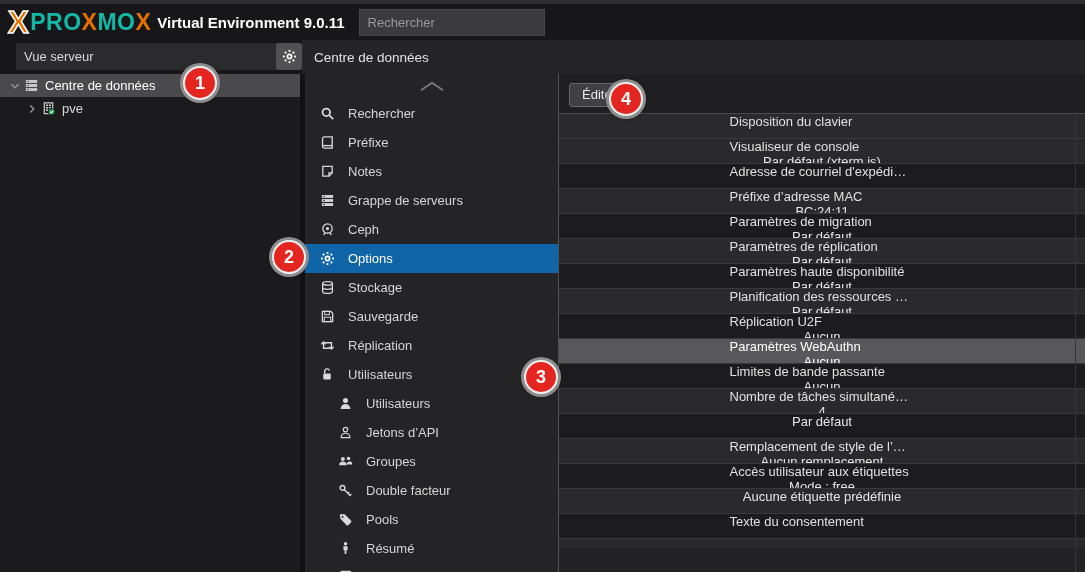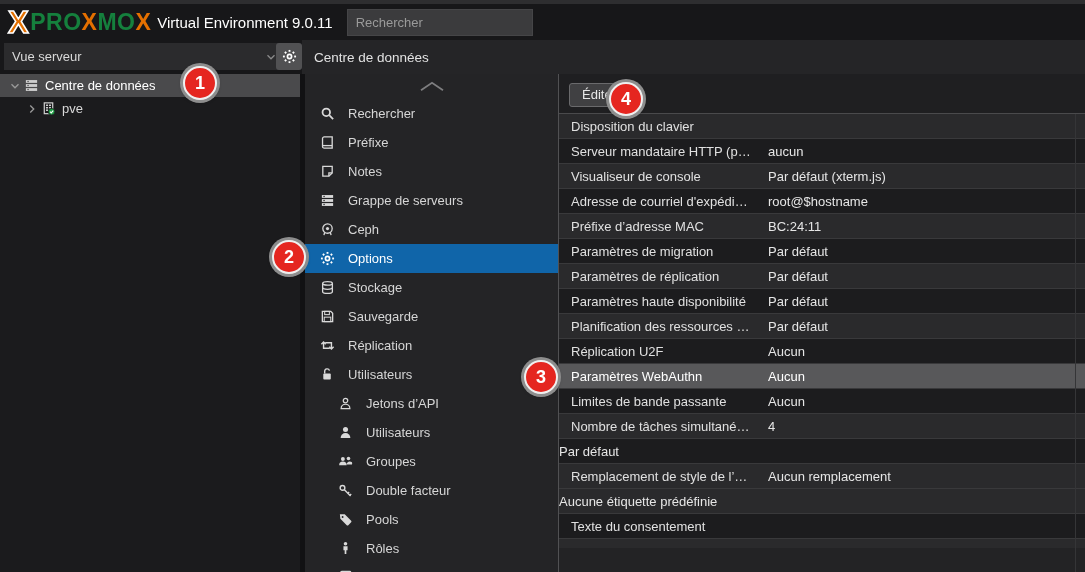--- a/index.html
+++ b/index.html
@@ -6,29 +6,29 @@
   .app{
     position:relative;width:1085px;height:572px;overflow:hidden;
     background:#171719;font-family:"Liberation Sans",sans-serif;
     font-size:13px;color:#d7d7d7;-webkit-font-smoothing:antialiased;
   }
   
   .top-strip{position:absolute;left:0;top:0;right:0;height:4px;background:#2e2e30;}
   .topbar{position:absolute;left:0;top:4px;right:0;height:36px;background:#171719;display:flex;align-items:center;}
   .logo{display:flex;align-items:center;margin-left:8px;font-weight:800;letter-spacing:.5px;white-space:nowrap;}
   .logo .bigx{color:#e57000;font-size:31px;font-weight:900;-webkit-text-stroke:1.5px #fff;margin-right:1px;line-height:1;}
-  .logo .w{color:#15803d;font-size:23px;}
+  .logo .w{color:#14b8a6;font-size:23px;}
   .logo .o{color:#e57000;font-size:23px;}
-  .env-title{color:#fff;font-size:15px;margin-left:6px;white-space:nowrap;}
+  .env-title{color:#fff;font-size:15px;margin-left:6px;white-space:nowrap;font-weight:bold;}
   .search-box{margin-left:14px;width:168px;height:25px;background:#3b3b3d;border:1px solid #454547;
     color:#ddd;font-size:13px;padding:0 8px;outline:none;font-family:"Liberation Sans",sans-serif;}
   .search-box::placeholder{color:#9a9a9a;}
   
   .band{position:absolute;left:0;top:40px;right:0;height:34px;background:#171719;}
-  .view-select{position:absolute;left:4px;top:3px;width:266px;height:27px;background:#2b2b2d;
+  .view-select{position:absolute;left:16px;top:3px;width:266px;height:27px;background:#2b2b2d;
     display:flex;align-items:center;padding:0 8px;color:#d8d8d8;cursor:pointer;}
   .view-select .lbl{flex:1;}
   .view-select .icon{color:#8a8a8a;}
   .gear-btn{position:absolute;left:276px;top:3px;width:26px;height:27px;background:#515153;border-radius:3px;
     display:flex;align-items:center;justify-content:center;color:#fff;cursor:pointer;}
   .breadcrumb-bar{position:absolute;left:302px;top:0;right:0;height:34px;background:#252527;
     border-bottom:1px solid #3c3c3e;display:flex;align-items:center;padding-left:12px;
     color:#e2e2e2;font-size:13.5px;}
   
   .main{position:absolute;left:0;top:74px;right:0;bottom:0;}
@@ -48,21 +48,21 @@
   .side-item{height:29px;display:flex;align-items:center;padding-left:14px;cursor:pointer;color:#d6d6d6;white-space:nowrap;}
   .side-item.indent{padding-left:32px;}
   .side-item.selected{background:#1065a9;color:#fff;}
   .side-item .icon{width:17px;display:flex;justify-content:center;margin-right:12px;color:#d9d9d9;}
   .side-item.selected .icon{color:#fff;}
   
   .toolbar{position:absolute;left:0;top:0;right:0;height:39px;border-bottom:1px solid #4a4a4c;background:#1f1f21;}
   .btn{position:absolute;left:10px;top:9px;padding:3px 12px 4px;background:#404042;border:1px solid #6a6a6c;
     border-radius:3px;color:#e8e8e8;font-size:13px;cursor:pointer;font-family:"Liberation Sans",sans-serif;}
   .opt-table{position:absolute;left:0;top:40px;right:0;bottom:0;}
-  .opt-row{height:24px;display:flex;align-items:center;border-bottom:1px solid #39393b;cursor:pointer;}
+  .opt-row{height:24px;display:flex;align-items:center;border-bottom:1px solid #39393b;cursor:pointer;flex-direction:column;}
   .opt-row.odd{background:#2a2a2c;}
   .opt-row.even{background:#1c1c1e;}
   .opt-row.selected{background:#58585a;color:#fff;}
   .opt-name{width:197px;padding-left:12px;overflow:hidden;white-space:nowrap;color:#e0e0e0;flex:none;}
   .opt-val{flex:1;overflow:hidden;white-space:nowrap;color:#e6e6e6;}
   .opt-row.selected .opt-name,.opt-row.selected .opt-val{color:#fff;}
   .empty-strip{height:9px;background:#2a2a2c;}
   .col-divider{position:absolute;right:9px;top:40px;bottom:0;width:1px;background:#353537;}
   
   .badge{position:absolute;width:30px;height:30px;border-radius:50%;background:#e52620;
@@ -296,37 +296,37 @@
           <span class="icon">
             <svg width="15" height="15" viewBox="0 0 16 16">
               <path d="M5 7V4.6a2.6 2.6 0 0 1 5.1-.7" fill="none" stroke="currentColor" stroke-width="1.5"></path>
               <rect x="3.5" y="7" width="8" height="6.3" rx="1" fill="currentColor"></rect>
             </svg>
           </span>
           <span>Utilisateurs</span>
         </div>
         <div class="side-item indent">
           <span class="icon">
+            <svg width="15" height="15" viewBox="0 0 16 16" fill="currentColor">
+              <circle cx="8" cy="4.8" r="2.7"></circle>
+              <path d="M2.8 13.8a5.2 5.2 0 0 1 10.4 0z"></path>
+            </svg>
+          </span>
+          <span>Utilisateurs</span>
+        </div>
+        <div class="side-item indent">
+          <span class="icon">
             <svg width="15" height="15" viewBox="0 0 16 16">
               <g fill="none" stroke="currentColor" stroke-width="1.3">
                 <circle cx="8" cy="4.9" r="2.4"></circle>
                 <path d="M3.3 13.5a4.7 4.7 0 0 1 9.4 0z"></path>
               </g>
             </svg>
           </span>
           <span>Jetons d’API</span>
-        </div>
-        <div class="side-item indent">
-          <span class="icon">
-            <svg width="15" height="15" viewBox="0 0 16 16" fill="currentColor">
-              <circle cx="8" cy="4.8" r="2.7"></circle>
-              <path d="M2.8 13.8a5.2 5.2 0 0 1 10.4 0z"></path>
-            </svg>
-          </span>
-          <span>Utilisateurs</span>
         </div>
         <div class="side-item indent">
           <span class="icon">
             <svg width="15" height="15" viewBox="0 0 16 16" fill="currentColor">
               <circle cx="5.2" cy="5.4" r="2.1"></circle>
               <path d="M1.2 11.9a4 4 0 0 1 8 0z"></path>
               <circle cx="11.2" cy="4.8" r="1.9"></circle>
               <path d="M9 11.3a3.5 3.5 0 0 1 5.9-2.4 3.4 3.4 0 0 1 0 2.4z"></path>
             </svg>
           </span>
@@ -353,21 +353,21 @@
           </span>
           <span>Pools</span>
         </div>
         <div class="side-item indent">
           <span class="icon">
             <svg width="15" height="15" viewBox="0 0 16 16" fill="currentColor">
               <circle cx="8" cy="3" r="1.9"></circle>
               <path d="M5.8 5.7h4.4v4.1H8.9v4.1H7.1V9.8H5.8z"></path>
             </svg>
           </span>
-          <span>Rôles</span>
+          <span>Résumé</span>
         </div>
         <div class="side-item indent">
           <span class="icon">
             <svg width="15" height="15" viewBox="0 0 16 16">
               <g fill="none" stroke="currentColor" stroke-width="1.4">
                 <rect x="3" y="1.5" width="10.5" height="13" rx="1"></rect>
                 <path d="M1.8 4.5h2.4M1.8 8h2.4M1.8 11.5h2.4"></path>
               </g>
             </svg>
           </span>
@@ -375,31 +375,26 @@
         </div>
       </div>
     <div class="content">
       <div class="toolbar">
         <button class="btn">Éditer</button>
       </div>
       <div class="opt-table" id="opt-table">
           <div class="opt-row odd">
             <div class="opt-name">Disposition du clavier</div>
           </div>
-          <div class="opt-row even">
-            <div class="opt-name">Serveur mandataire HTTP (p…</div>
-            <div class="opt-val">aucun</div>
-          </div>
           <div class="opt-row odd">
             <div class="opt-name">Visualiseur de console</div>
             <div class="opt-val">Par défaut (xterm.js)</div>
           </div>
           <div class="opt-row even">
             <div class="opt-name">Adresse de courriel d'expédi…</div>
-            <div class="opt-val">root@$hostname</div>
           </div>
           <div class="opt-row odd">
             <div class="opt-name">Préfixe d’adresse MAC</div>
             <div class="opt-val">BC:24:11</div>
           </div>
           <div class="opt-row even">
             <div class="opt-name">Paramètres de migration</div>
             <div class="opt-val">Par défaut</div>
           </div>
           <div class="opt-row odd">
@@ -430,20 +425,24 @@
             <div class="opt-name">Nombre de tâches simultané…</div>
             <div class="opt-val">4</div>
           </div>
           <div class="opt-row even">
             <div class="opt-val">Par défaut</div>
           </div>
           <div class="opt-row odd">
             <div class="opt-name">Remplacement de style de l’…</div>
             <div class="opt-val">Aucun remplacement</div>
           </div>
+          <div class="opt-row even">
+            <div class="opt-name">Accès utilisateur aux étiquettes</div>
+            <div class="opt-val">Mode : free</div>
+          </div>
           <div class="opt-row odd">
             <div class="opt-val">Aucune étiquette prédéfinie</div>
           </div>
           <div class="opt-row even">
             <div class="opt-name">Texte du consentement</div>
             <div class="opt-val"></div>
           </div>
           <div class="empty-strip"></div>
         </div>
       <div class="col-divider"></div>

